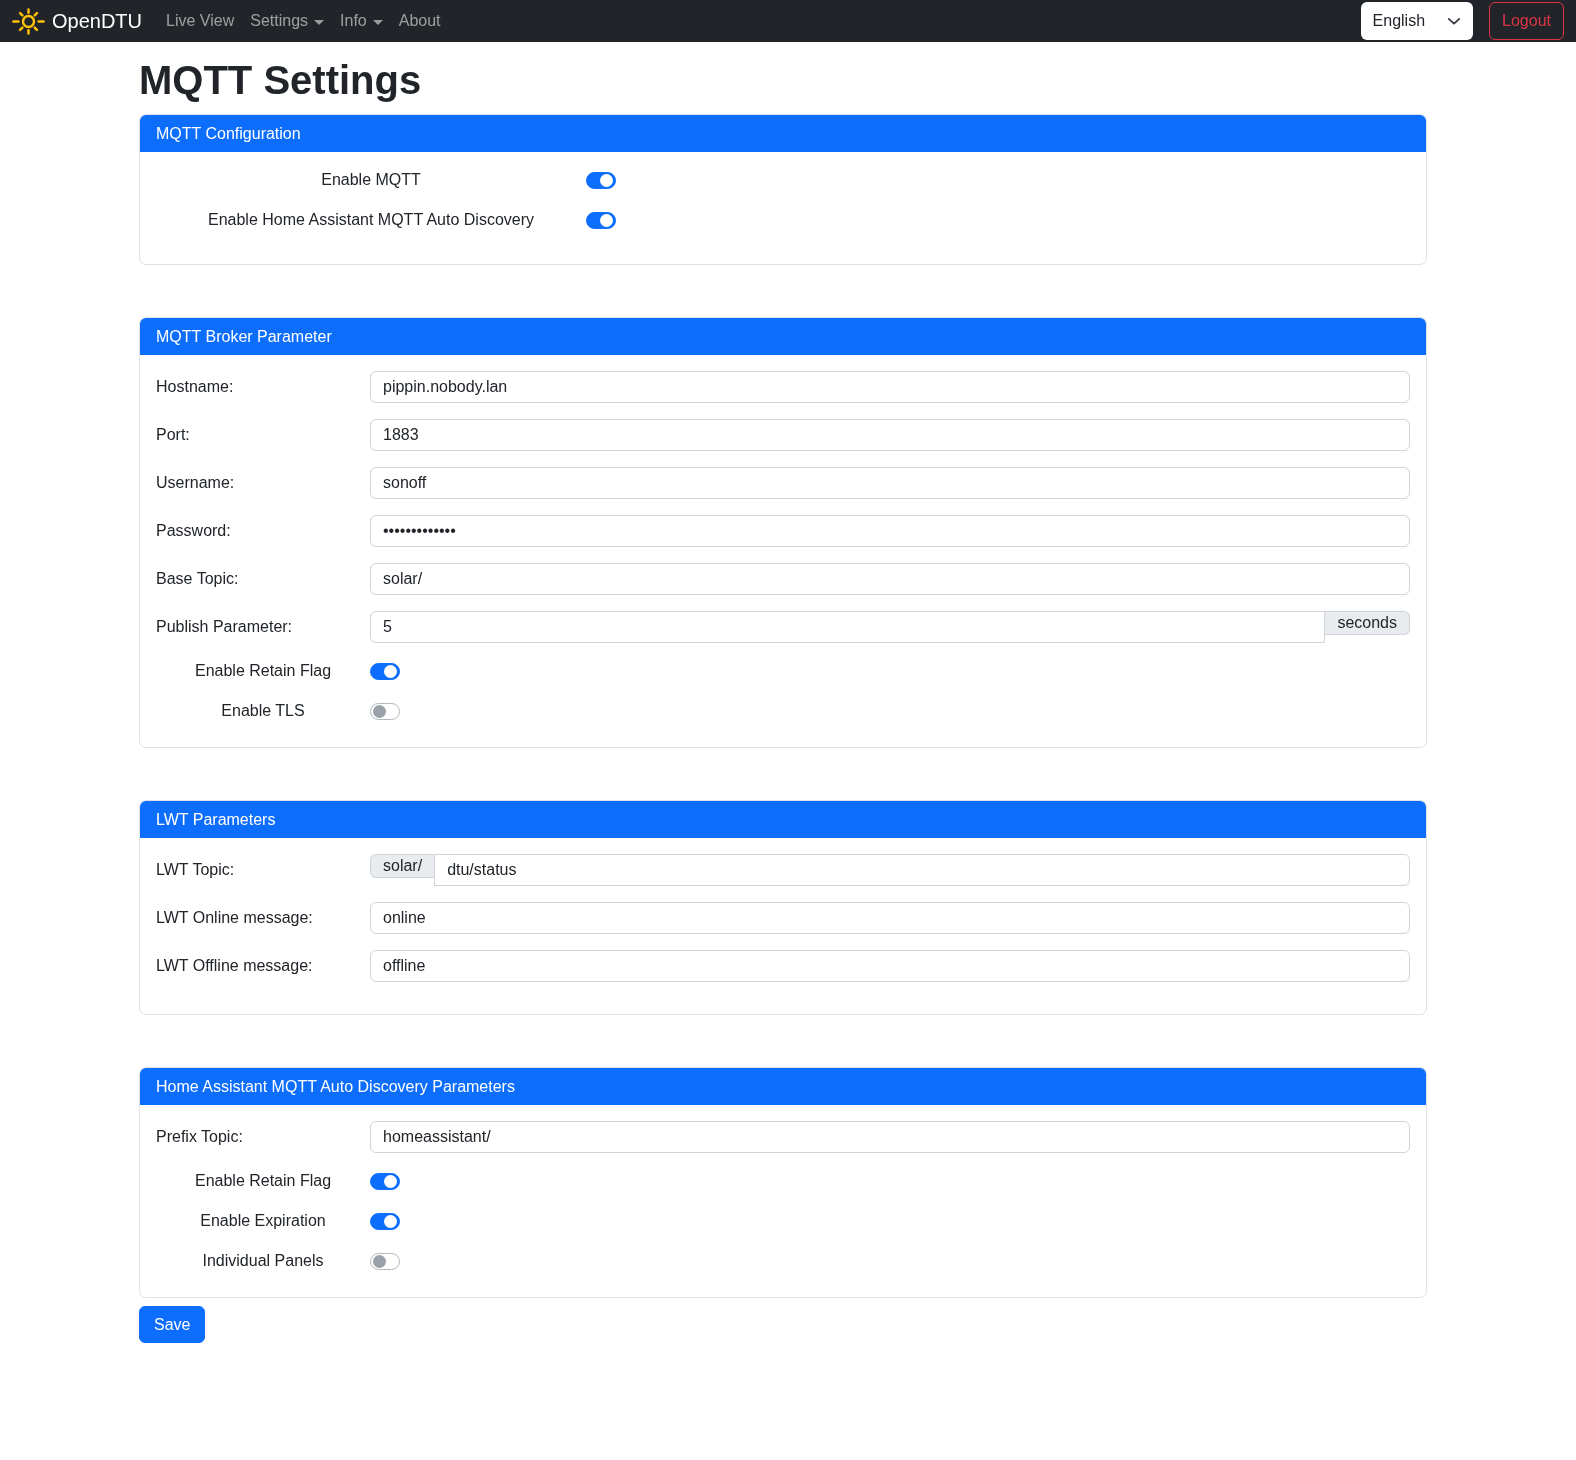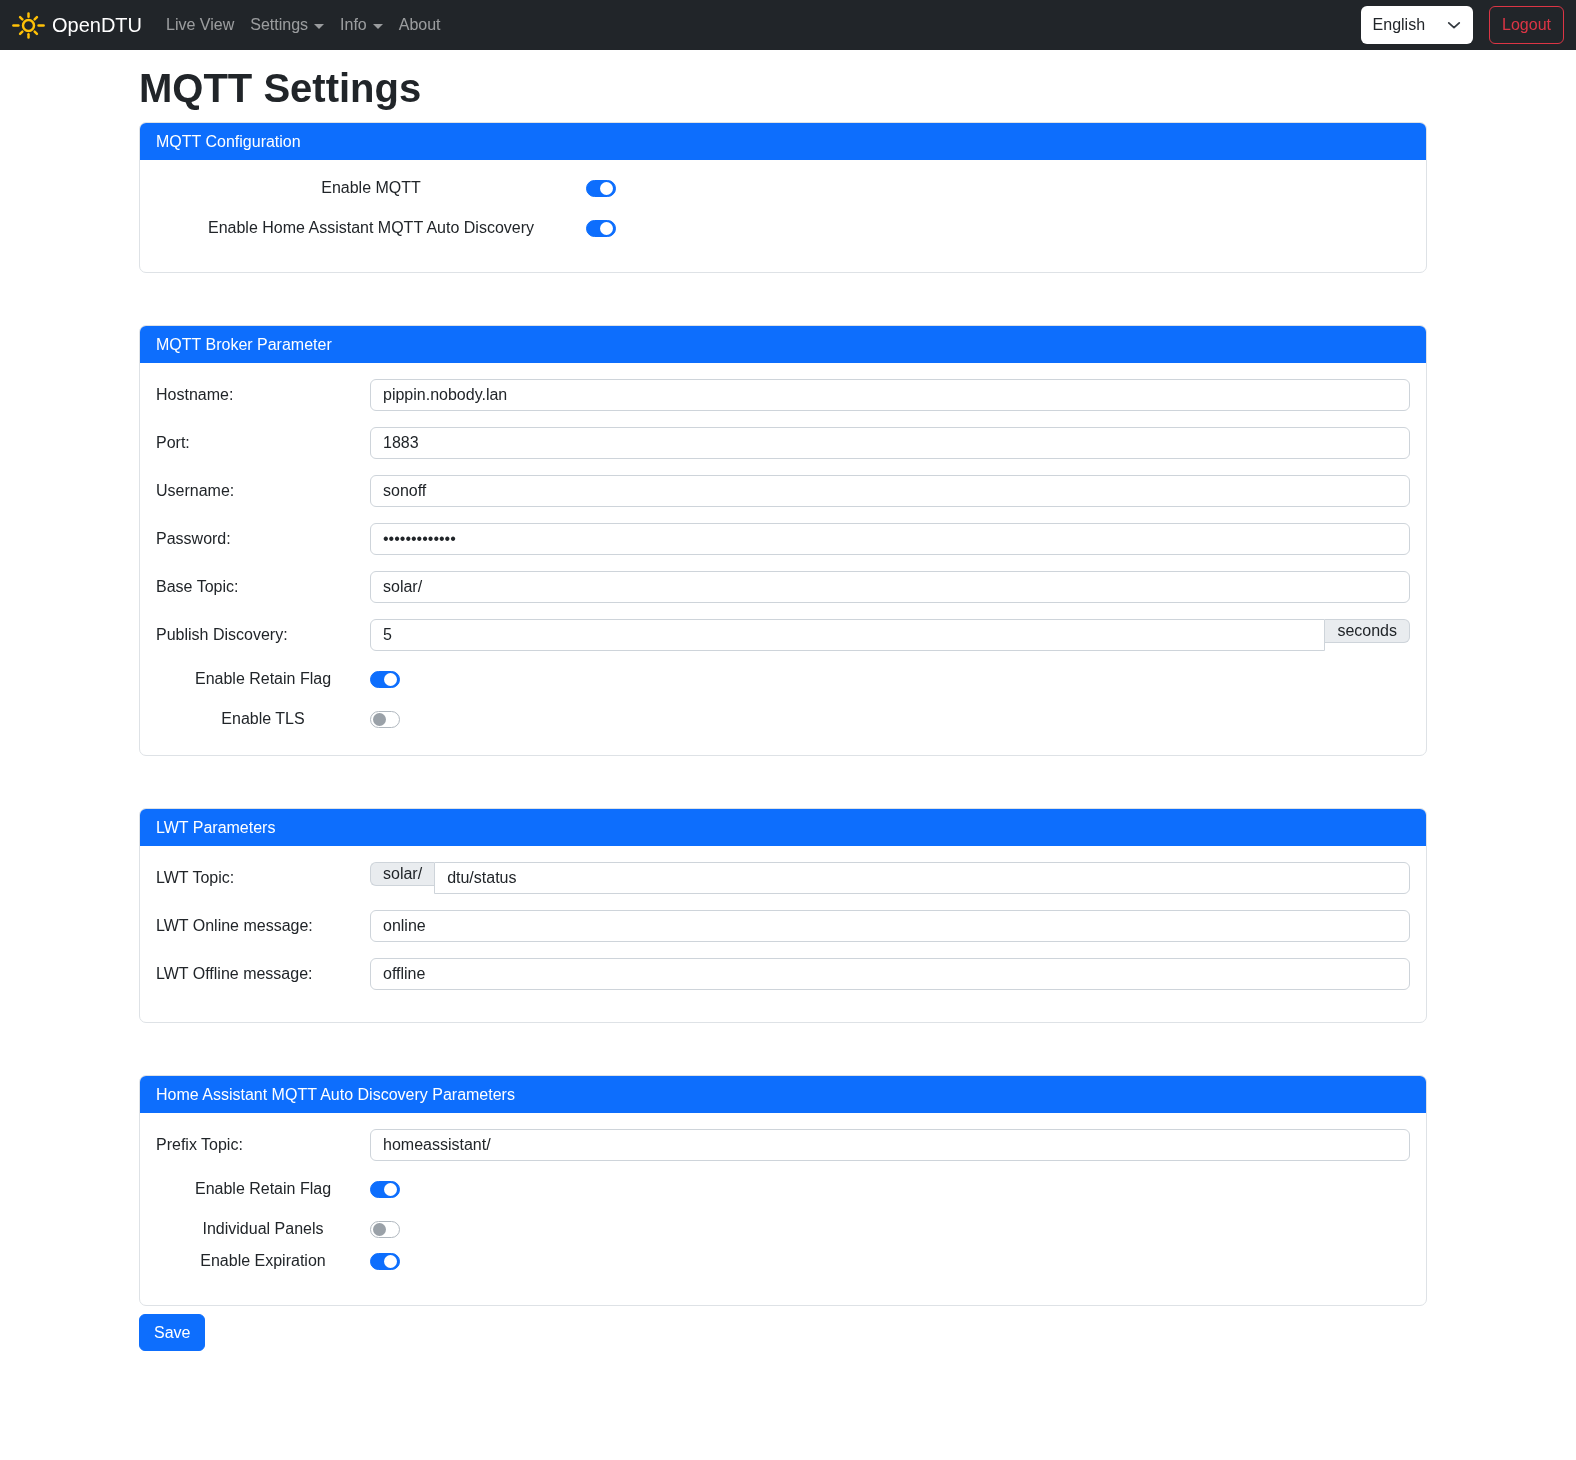--- a/index.html
+++ b/index.html
@@ -8,21 +8,21 @@
     width: 1576px;
     height: 1460px;
     font-family: "Liberation Sans", "DejaVu Sans", sans-serif;
     font-size: 16px;
     color: #212529;
     overflow: hidden;
   }
 
   
   .navbar {
-    height: 50px;
+    height: 42px;
     background: #212529;
     display: flex;
     align-items: center;
     padding: 0 12px;
   }
   .brand {
     display: flex;
     align-items: center;
     gap: 7px;
     color: #ffffff;
@@ -263,21 +263,21 @@
       </div>
       <div class="frow">
         <label class="flabel">Password:</label>
         <input class="form-control" value="•••••••••••••" style="">
       </div>
       <div class="frow">
         <label class="flabel">Base Topic:</label>
         <input class="form-control" value="solar/" style="">
       </div>
       <div class="frow">
-        <label class="flabel">Publish Discovery:</label>
+        <label class="flabel">Publish Parameter:</label>
         <div class="input-group">
           <input class="form-control has-suffix" value="5" style="">
           <span class="addon addon-suffix">seconds</span>
         </div>
       </div>
       <div class="frow sw-row">
         <span class="flabel">Enable Retain Flag</span>
         <span class="switch" data-checked="true">
             <span class="knob"></span>
           </span>
@@ -320,29 +320,29 @@
       <div class="frow">
         <label class="flabel">Prefix Topic:</label>
         <input class="form-control" value="homeassistant/" style="">
       </div>
       <div class="frow sw-row">
         <span class="flabel">Enable Retain Flag</span>
         <span class="switch" data-checked="true">
             <span class="knob"></span>
           </span>
       </div>
+      <div class="frow sw-row">
+        <span class="flabel">Enable Expiration</span>
+        <span class="switch" data-checked="true">
+            <span class="knob"></span>
+          </span>
+      </div>
       <div class="frow sw-row" style="margin-bottom:8px;">
         <span class="flabel">Individual Panels</span>
         <span class="switch" data-checked="false">
             <span class="knob"></span>
           </span>
       </div>
-      <div class="frow sw-row">
-        <span class="flabel">Enable Expiration</span>
-        <span class="switch" data-checked="true">
-            <span class="knob"></span>
-          </span>
-      </div>
     </div>
   </div>
 
   <button class="btn-save">Save</button>
 </div>
 
 </body></html>

